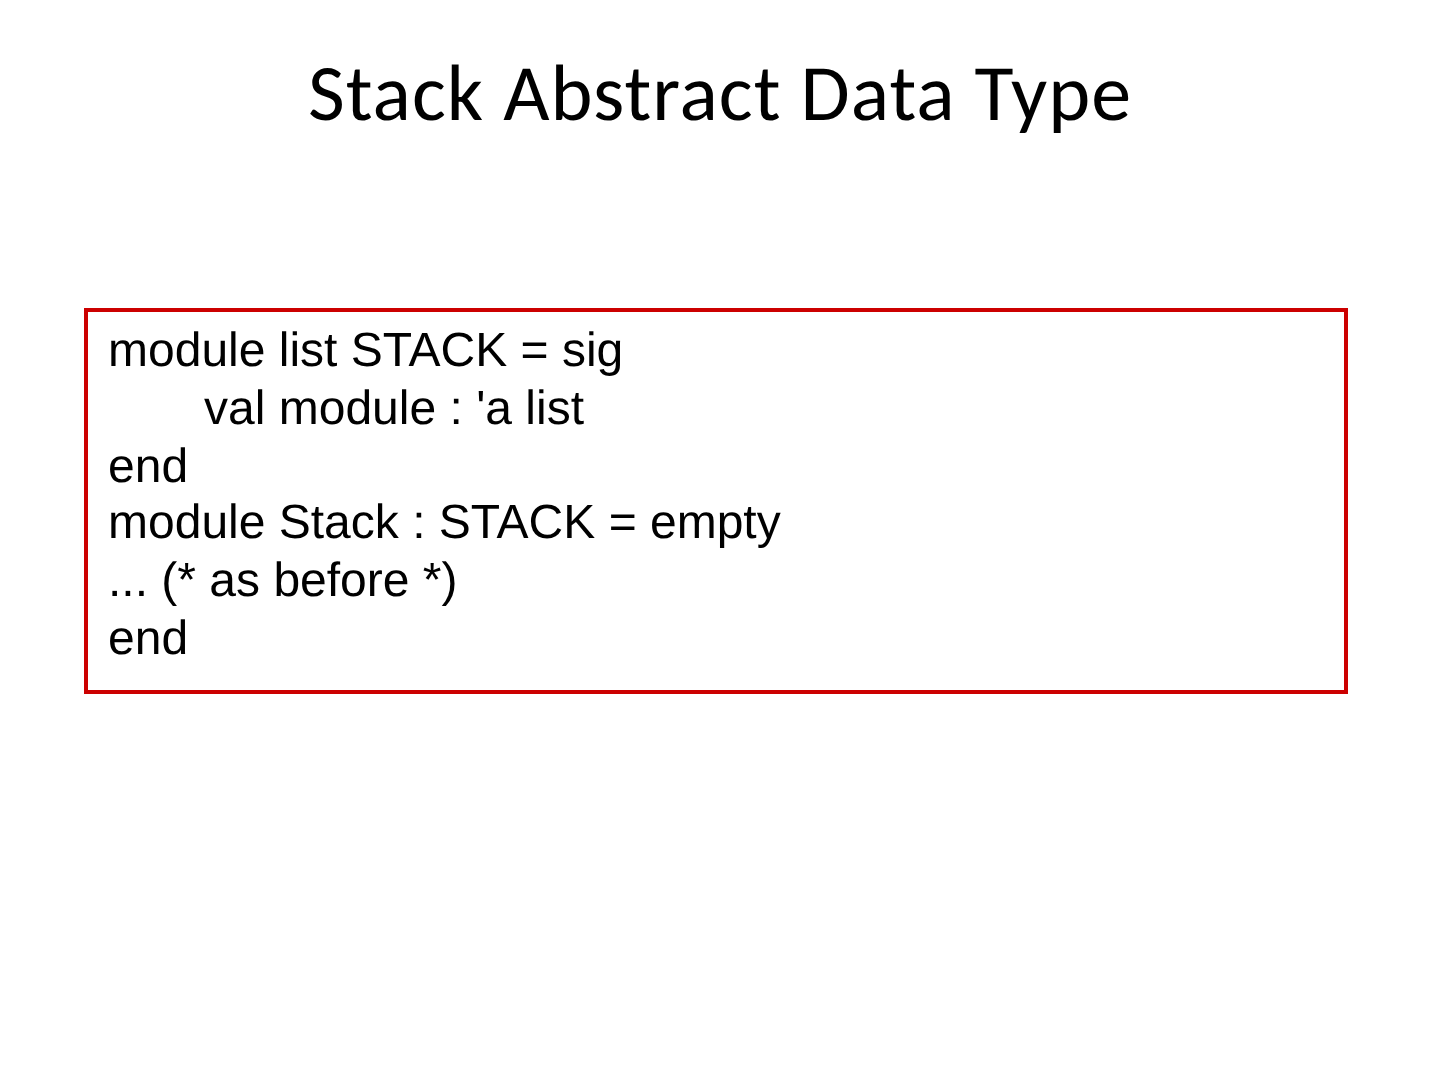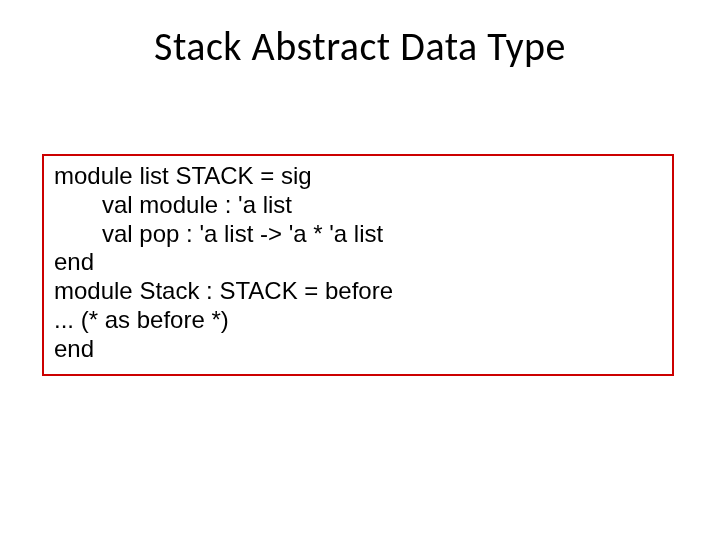--- a/index.html
+++ b/index.html
@@ -45,19 +45,18 @@
 </style>
 </head>
 <body>
 
 <div class="slide">
   <div class="title">Stack Abstract Data Type</div>
 
   <div class="codebox">
     <div class="codeline">module list STACK = sig</div>
     <div class="codeline indent">val module : 'a list</div>
-    <div class="codeline indent">val pop : 'a list -&gt; 'a * 'a list</div>
     <div class="codeline">end</div>
-    <div class="codeline">module Stack : STACK = before</div>
+    <div class="codeline">module Stack : STACK = empty</div>
     <div class="codeline">... (* as before *)</div>
     <div class="codeline">end</div>
   </div>
 </div>
 
 </body></html>

